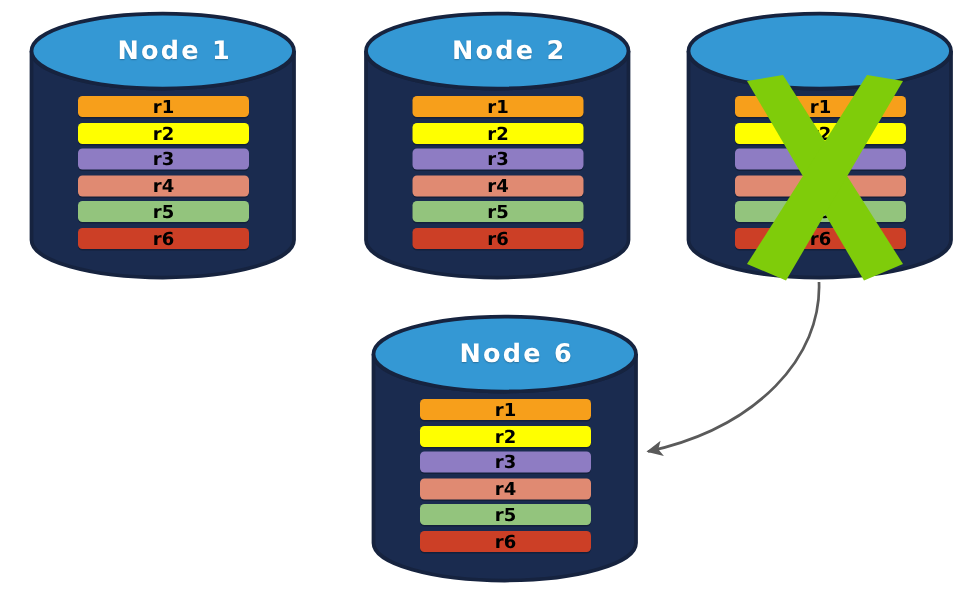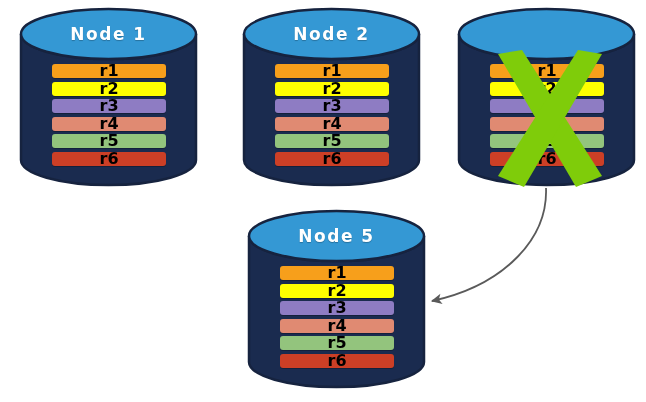--- a/index.html
+++ b/index.html
@@ -10,20 +10,21 @@
   #canvas {
     position: relative;
     width: 646px;
     height: 402px;
     background: #ffffff;
     overflow: hidden;
     font-family: "DejaVu Sans", sans-serif;
   }
   .node {
     position: absolute;
+    padding-left: 16px;
   }
   .node svg {
     position: absolute;
     left: 0;
     top: 0;
     overflow: visible;
   }
   .node-title {
     position: absolute;
     left: 0;
@@ -41,21 +42,21 @@
     position: absolute;
     left: 0;
     width: 100%;
   }
   .row-bar {
     position: absolute;
     height: 14px;
     border-radius: 3px;
     color: #000000;
     font-weight: bold;
-    font-size: 16px;
+    font-size: 12px;
     line-height: 14px;
     text-align: center;
     font-family: "DejaVu Sans", sans-serif;
     box-shadow: 0 1px 0 rgba(0,0,0,0.25);
   }
   .cross {
     position: absolute;
     pointer-events: none;
   }
   .arrow {
@@ -119,21 +120,21 @@
         <svg class="cross" width="108" height="140" viewBox="0 0 108 140" style="left: 38px; top: 42px;">
           <path d="M2,4 L26,0 L106,126 L80,137 Z" fill="#7fcc0a"></path>
           <path d="M106,4 L82,0 L2,126 L28,137 Z" fill="#7fcc0a"></path>
         </svg>
       </div>
       <div class="node" style="left: 248px; top: 210px; width: 177px; height: 178px;">
         <svg width="177" height="178" viewBox="0 0 177 178">
           <path d="M1,26 L1,152 A87.5,25 0 0 0 176,152 L176,26 A87.5,25 0 0 1 1,26 Z" fill="#1a2b4f" stroke="#16233f" stroke-width="2.5"></path>
           <ellipse cx="88.5" cy="26" rx="87.5" ry="25" fill="#3498d4" stroke="#16233f" stroke-width="2.5"></ellipse>
         </svg>
-        <div class="node-title" style="top: 16px;">Node  5</div>
+        <div class="node-title" style="top: 16px;">Node  6</div>
         <div class="rows">
           <div class="row-bar" style="left: 32px; width: 114px; top: 56px; background: rgb(247, 159, 27);">r1</div>
           <div class="row-bar" style="left: 32px; width: 114px; top: 73.5px; background: rgb(255, 255, 0);">r2</div>
           <div class="row-bar" style="left: 32px; width: 114px; top: 91px; background: rgb(142, 124, 195);">r3</div>
           <div class="row-bar" style="left: 32px; width: 114px; top: 108.5px; background: rgb(224, 138, 114);">r4</div>
           <div class="row-bar" style="left: 32px; width: 114px; top: 126px; background: rgb(147, 196, 125);">r5</div>
           <div class="row-bar" style="left: 32px; width: 114px; top: 143.5px; background: rgb(204, 63, 38);">r6</div>
         </div>
       </div>
     </div>

